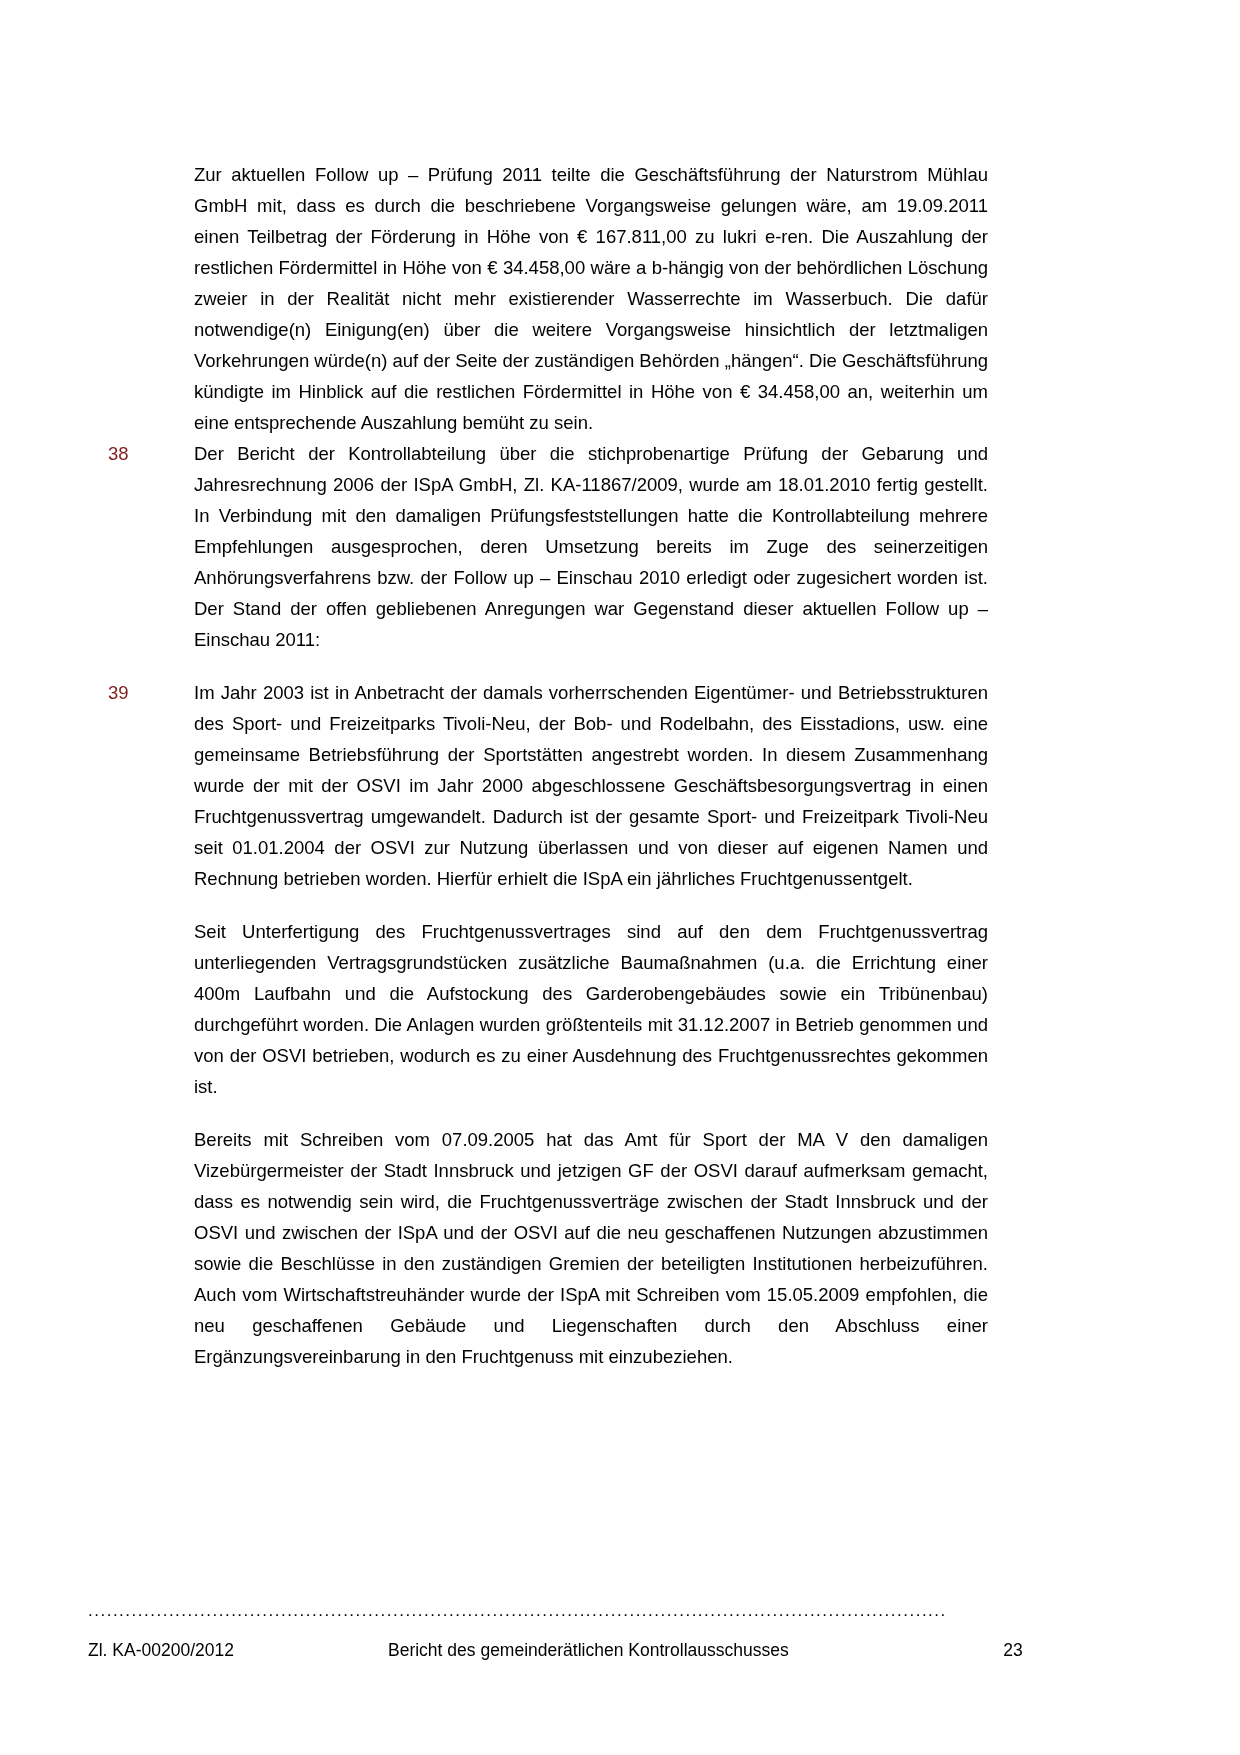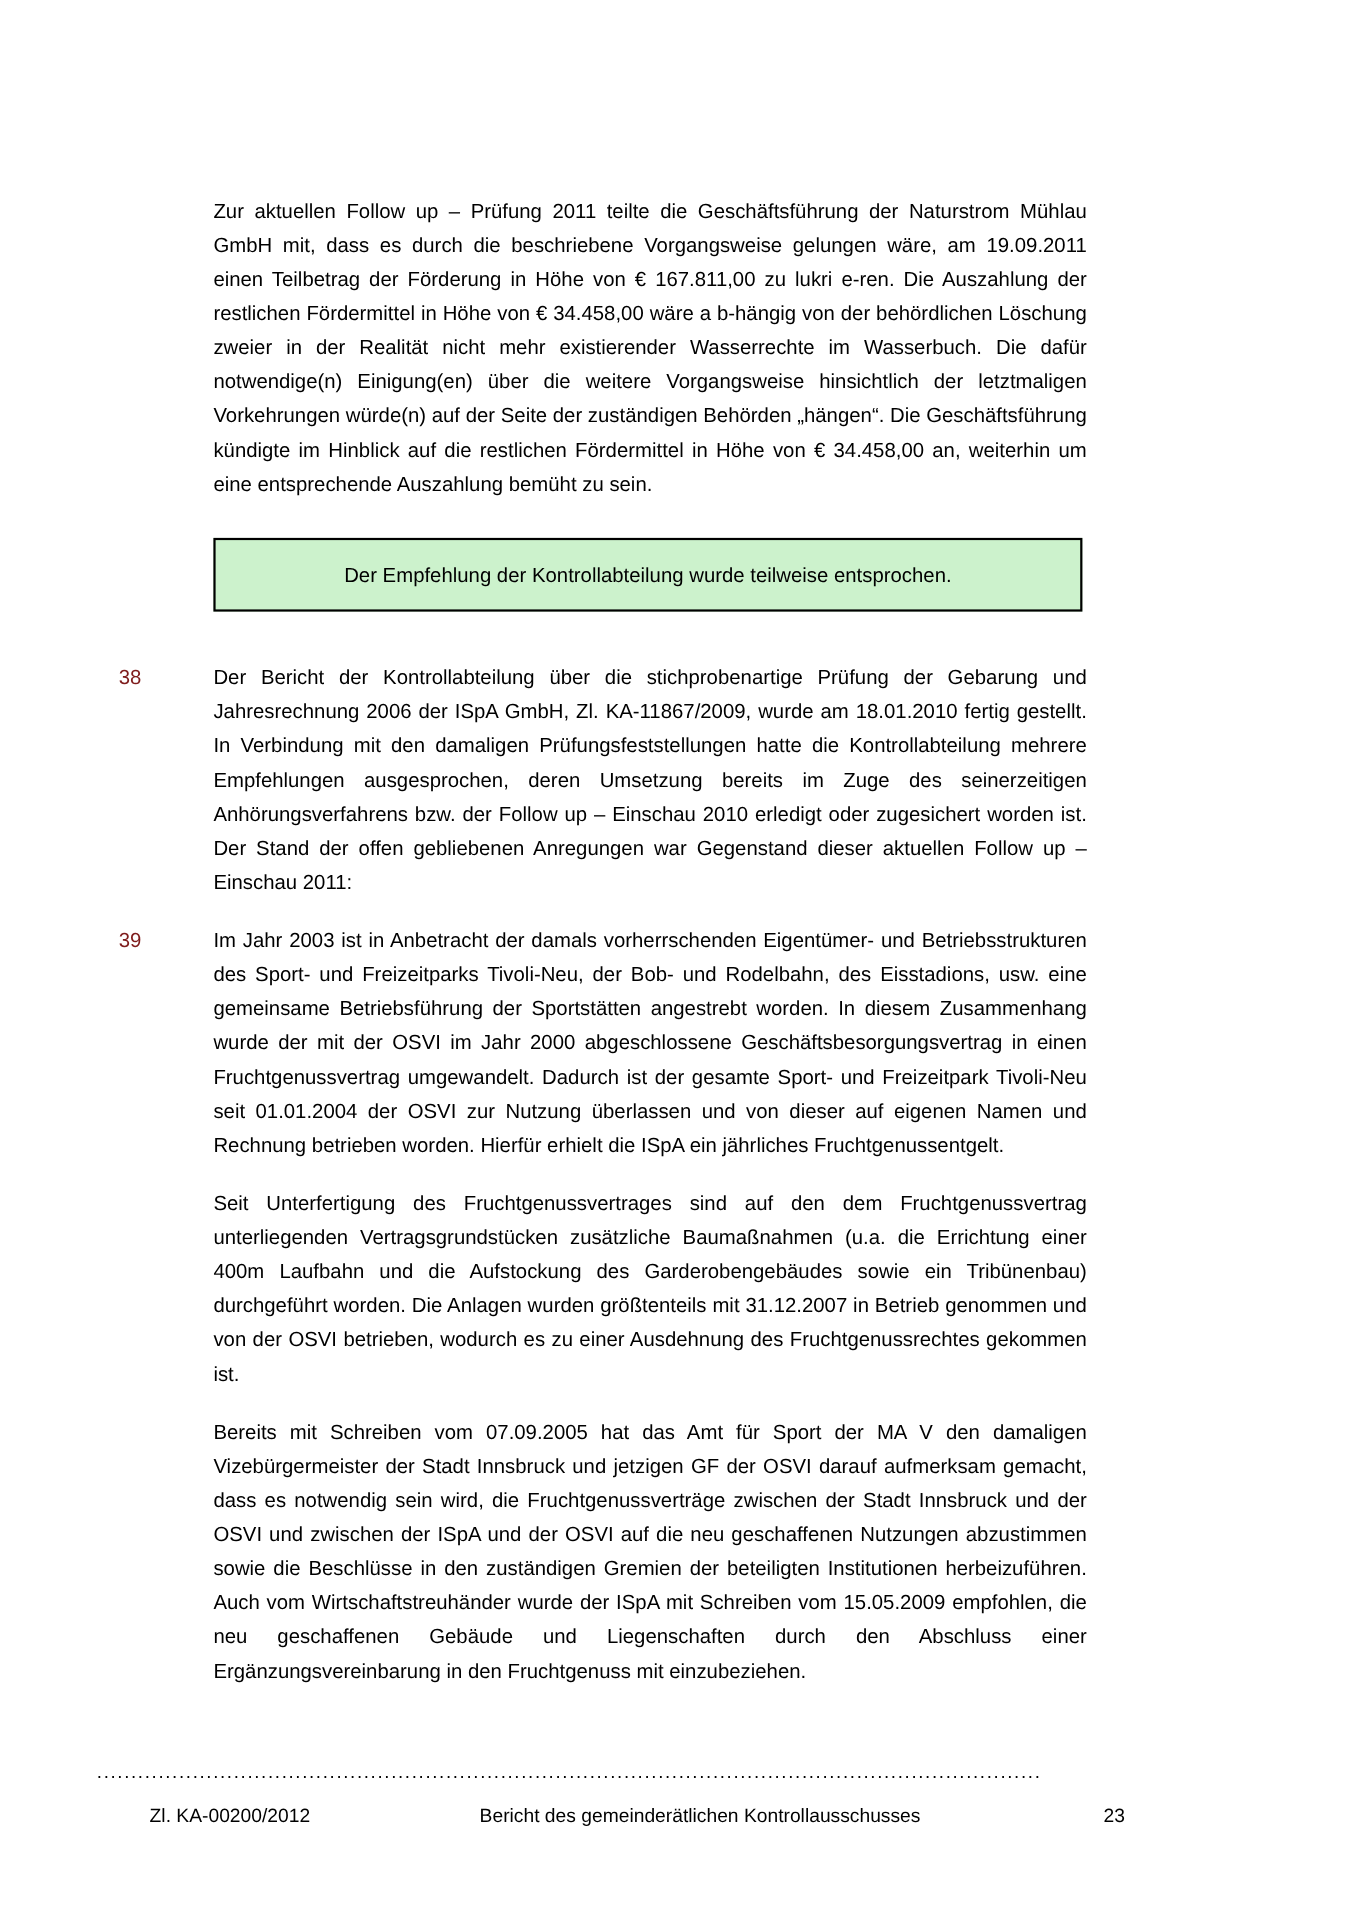--- a/index.html
+++ b/index.html
@@ -17,21 +17,21 @@
   .page {
     position: absolute;
     top: 0; left: 0;
     width: 1240px;
     height: 1755px;
     box-sizing: border-box;
   }
   .content {
     position: absolute;
     left: 108px;
-    top: 176px;
+    top: 159px;
     width: 880px;
   }
   .para-block {
     display: flex;
     align-items: flex-start;
     margin-bottom: 22px;
   }
   .marginal {
     width: 86px;
     flex: 0 0 86px;
@@ -82,21 +82,20 @@
     white-space: nowrap;
     overflow: hidden;
     height: 22px;
     line-height: 22px;
   }
   .footer-row {
     display: flex;
     align-items: baseline;
     font-size: 17.5px;
     margin-top: 18px;
-    margin-left: 48px;
   }
   .footer-left {
     width: 300px;
     flex: 0 0 300px;
   }
   .footer-center {
     flex: 1 1 auto;
     text-align: left;
   }
   .footer-right {
@@ -109,23 +108,20 @@
 <body>
 
 <div class="page">
 
   <div class="content">
 
     <div class="no-indent-block">
       <p class="txt">Zur aktuellen Follow up – Prüfung 2011 teilte die Geschäftsführung der Naturstrom Mühlau GmbH mit, dass es durch die beschriebene Vorgangsweise gelungen wäre, am 19.09.2011 einen Teilbetrag der Förderung in Höhe von € 167.811,00 zu lukri e-ren. Die Auszahlung der restlichen Fördermittel in Höhe von € 34.458,00 wäre a b-hängig von der behördlichen Löschung zweier in der Realität nicht mehr existierender Wasserrechte im Wasserbuch. Die dafür notwendige(n) Einigung(en) über die weitere Vorgangsweise hinsichtlich der letztmaligen Vorkehrungen würde(n) auf der Seite der zuständigen Behörden „hängen“. Die Geschäftsführung kündigte im Hinblick auf die restlichen Fördermittel in Höhe von € 34.458,00 an, weiterhin um eine entsprechende Auszahlung bemüht zu sein.</p>
     </div>
 
-    <div class="recommendation">
-      <span>Der Empfehlung der Kontrollabteilung wurde teilweise entsprochen.</span>
-    </div>
 
     <div class="para-block">
       <div class="marginal">38</div>
       <div class="body-col">
         <p class="txt">Der Bericht der Kontrollabteilung über die stichprobenartige Prüfung der Gebarung und Jahresrechnung 2006 der ISpA GmbH, Zl. KA-11867/2009, wurde am 18.01.2010 fertig gestellt. In Verbindung mit den damaligen Prüfungsfeststellungen hatte die Kontrollabteilung mehrere Empfehlungen ausgesprochen, deren Umsetzung bereits im Zuge des seinerzeitigen Anhörungsverfahrens bzw. der Follow up – Einschau 2010 erledigt oder zugesichert worden ist. Der Stand der offen gebliebenen Anregungen war Gegenstand dieser aktuellen Follow up – Einschau 2011:</p>
       </div>
     </div>
 
     <div class="para-block">
       <div class="marginal">39</div>

